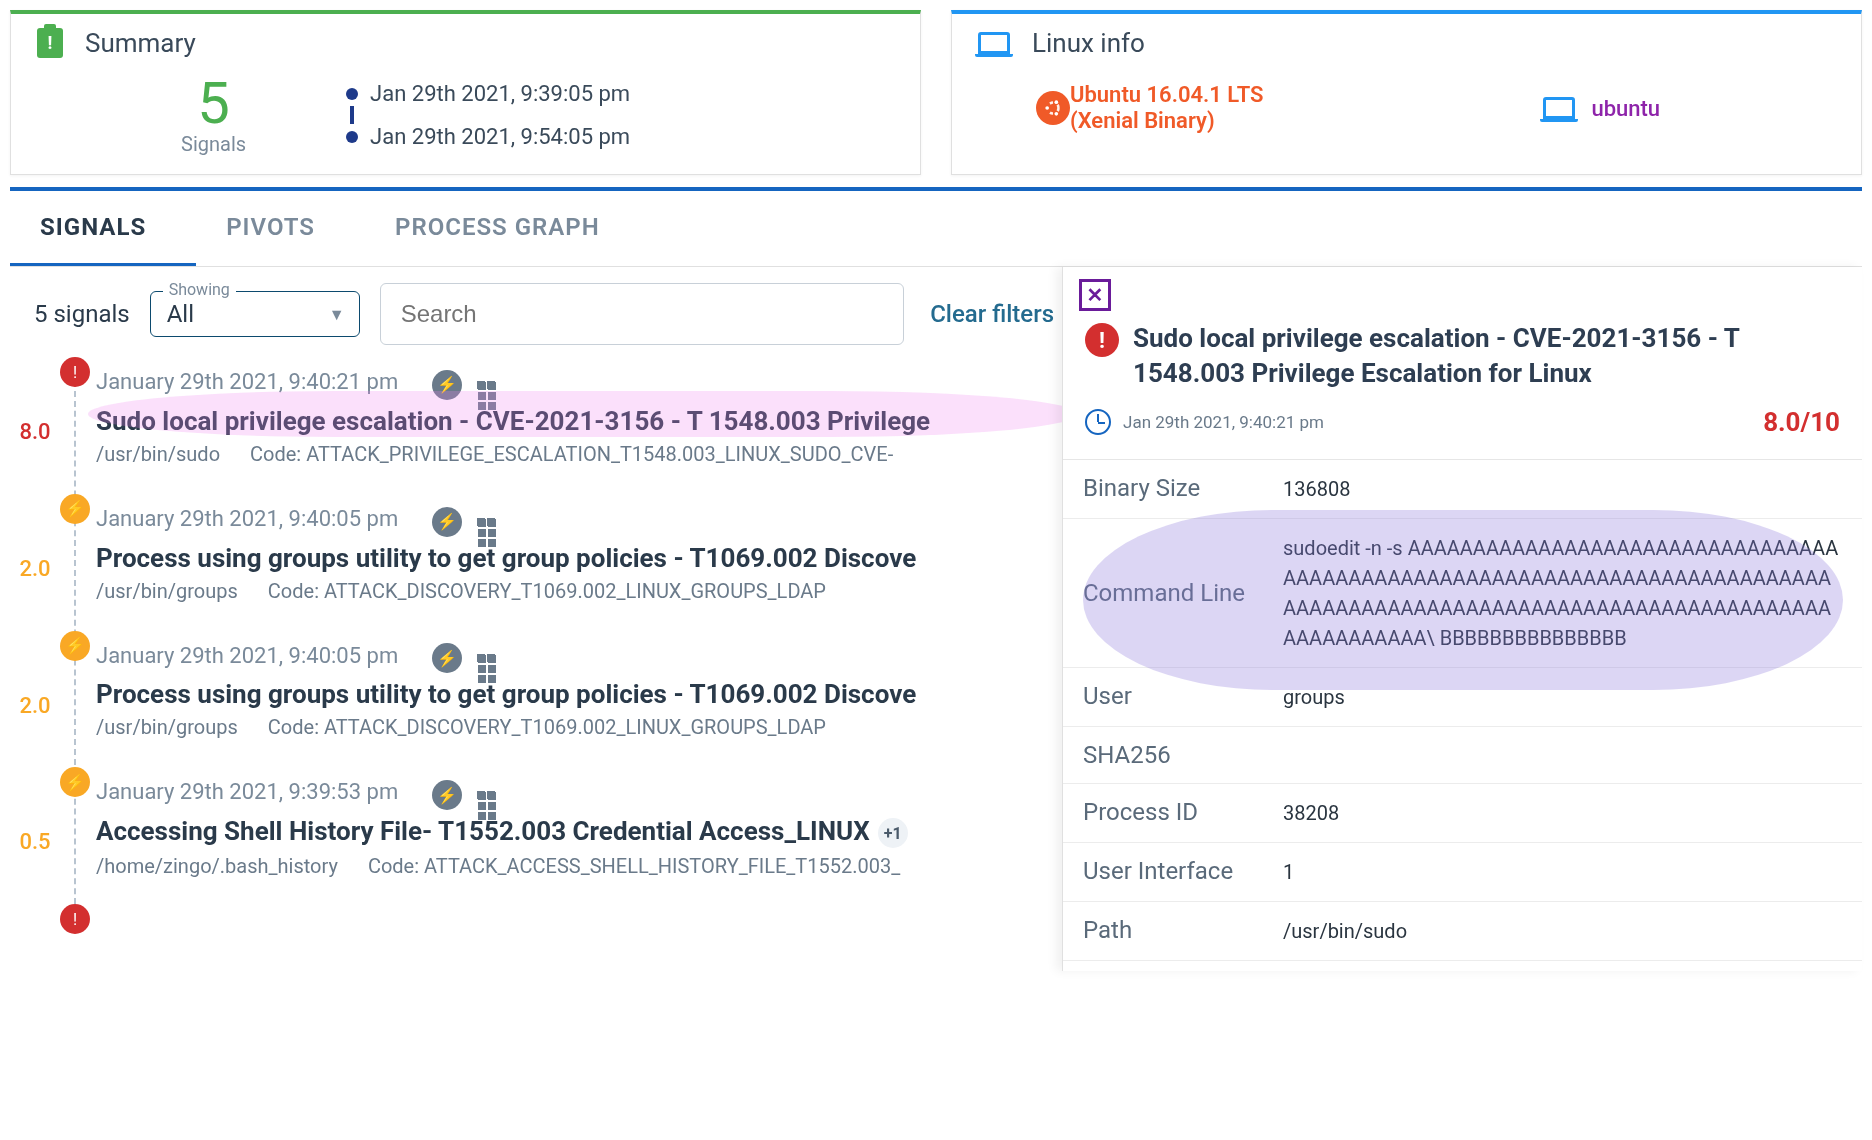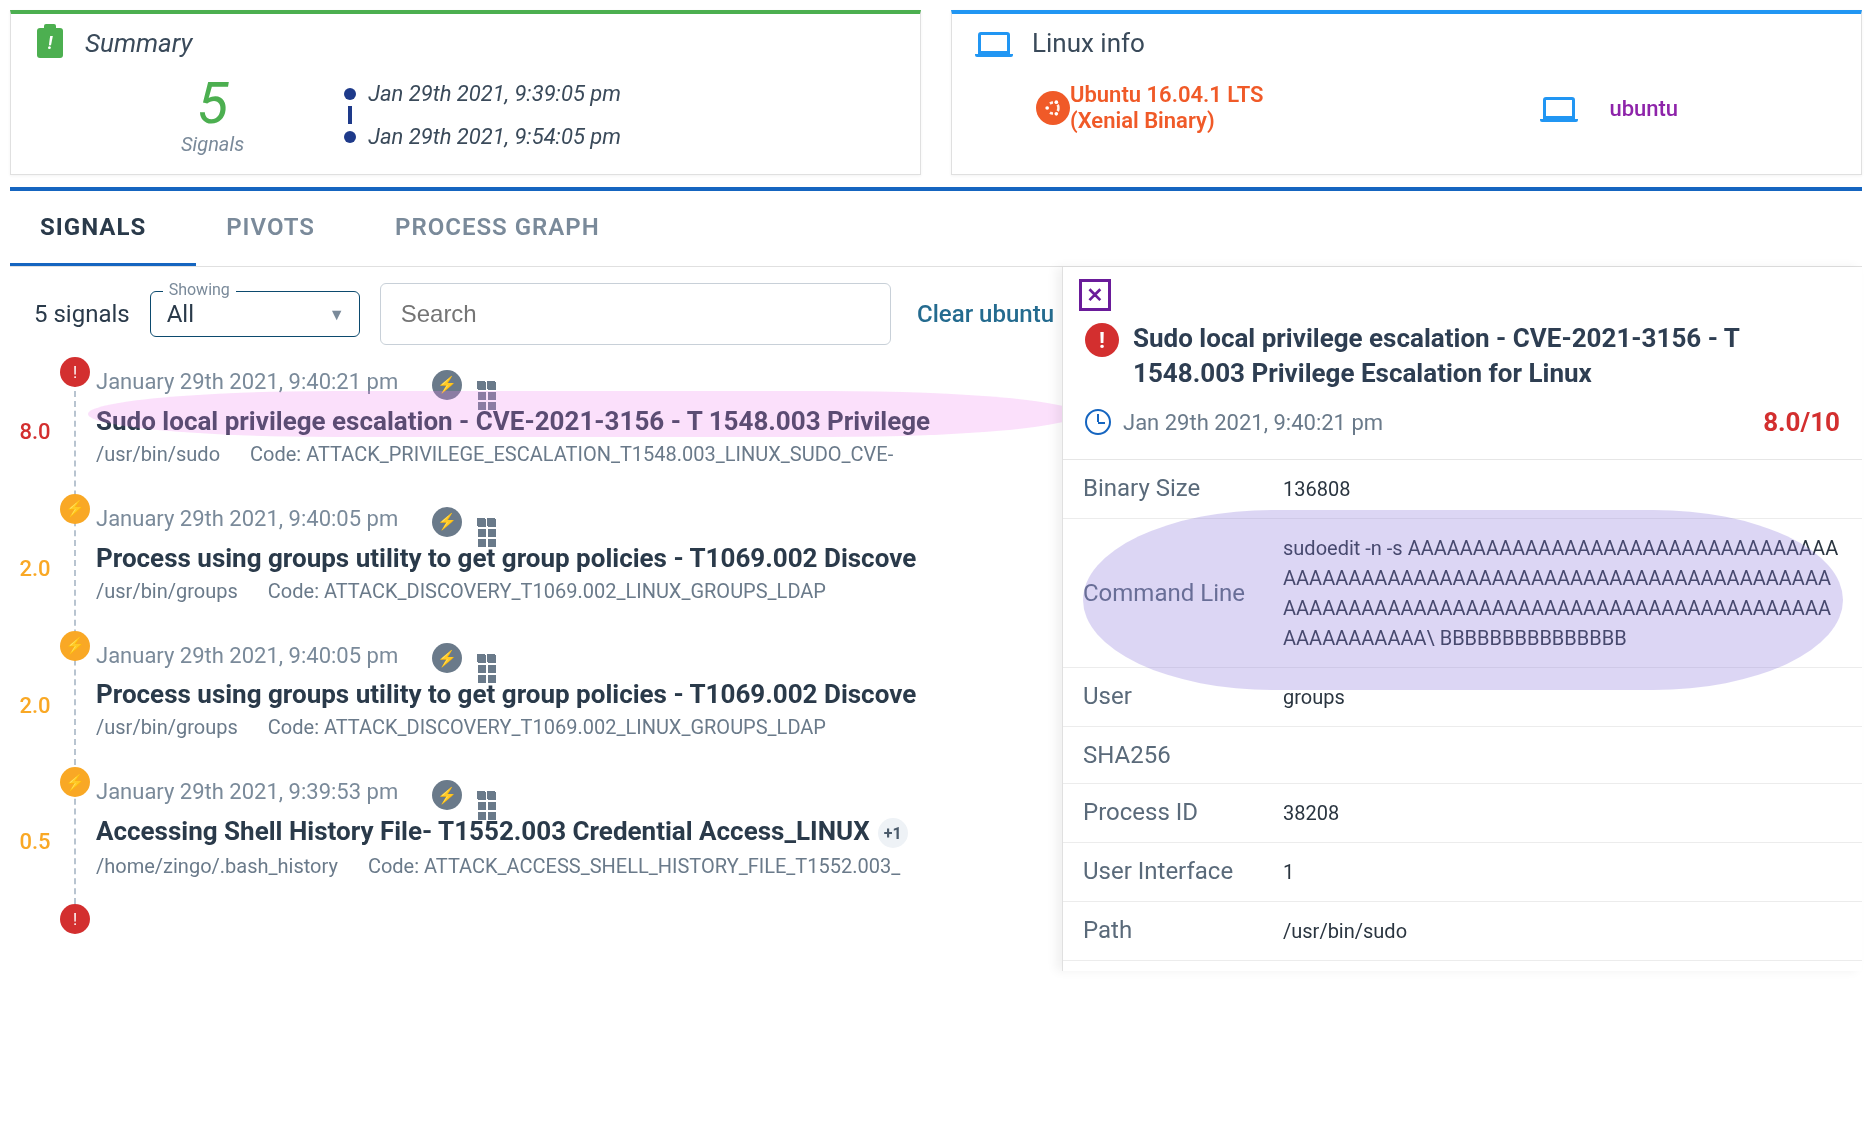--- a/index.html
+++ b/index.html
@@ -14,21 +14,21 @@
     transform-origin: top left;
   }
   .top-row { display: flex; gap: 30px; }
   .card {
     flex: 1;
     border: 1px solid #e0e0e0;
     border-top: 4px solid;
     background: #fff;
     box-shadow: 0 1px 3px rgba(0,0,0,0.05);
   }
-  .card-summary { border-top-color: #4caf50; font-style: italic; }
+  .card-summary { border-top-color: #4caf50; }
   .card-asset { border-top-color: #2196f3; }
   .card-header {
     display: flex;
     align-items: center;
     padding: 14px 26px 6px 26px;
     font-size: 26px;
     color: #3a4a5a;
     font-weight: 400;
     gap: 22px;
   }
@@ -38,21 +38,21 @@
   .summary-count .lbl { font-size: 20px; color: #7a8a9a; }
   .time-range { }
   .time-row { display: flex; align-items: center; gap: 12px; font-size: 22px; color: #3a4a5a; }
   .time-dot { width: 12px; height: 12px; border-radius: 50%; background: #1e3a8a; }
   .time-bar { width: 4px; height: 18px; background: #1e3a8a; margin-left: 4px; }
   .asset-body { display: flex; align-items: center; padding: 18px 30px; gap: 280px; }
   .asset-os { display: flex; align-items: center; margin-left: 54px;}
   .os-icon { width: 34px; height: 34px; border-radius: 50%; background: #f05a28; display:flex; align-items:center; justify-content:center; }
   .os-icon svg { width:20px; height:20px; }
   .os-text { color: #f05a28; font-size: 22px; font-weight: 600; line-height: 1.2; }
-  .asset-host { display: flex; align-items: center; gap: 34px; color: #8e24aa; font-size: 22px; font-weight: 500; }
+  .asset-host { display: flex; align-items: center; gap: 16px; color: #8e24aa; font-size: 22px; font-weight: 500; }
   .divider-blue { height: 4px; background: #1565c0; margin-top: 12px; }
 
   .tabs { display: flex; border-bottom: 1px solid #e0e0e0; }
   .tab {
     padding: 22px 50px 22px 30px;
     font-size: 24px;
     letter-spacing: 1px;
     color: #7a8a9a;
     cursor: pointer;
     font-weight: 600;
@@ -158,21 +158,21 @@
   .alert-circle {
     width:34px; height:34px; border-radius:50%; background:#d32f2f;
     color:#fff; display:flex; align-items:center; justify-content:center;
     font-size:22px; font-weight:bold; flex-shrink:0; margin-top:2px;
   }
   .detail-title { font-size: 26px; font-weight:700; color:#2e3e52; line-height:1.35; }
   .detail-time-row {
     display:flex; align-items:center; justify-content:space-between;
     padding: 8px 22px 16px 22px;
   }
-  .time-left { display:flex; align-items:center; gap:12px; color:#6a7a8a; font-size:22px;}
+  .time-left { display:flex; align-items:center; gap:12px; color:#6a7a8a; font-size:17px;}
   .clock { width:26px; height:26px; border:2px solid #1565c0; border-radius:50%; position:relative;}
   .clock::after { content:''; position:absolute; width:2px; height:8px; background:#1565c0; left:50%; top:3px; transform:translateX(-50%);}
   .clock::before { content:''; position:absolute; width:7px; height:2px; background:#1565c0; left:50%; top:50%;}
   .detail-score { font-size:26px; font-weight:700; color:#d32f2f; }
 
   .detail-table { border-top:1px solid #e6e6e6; margin-top:6px; position:relative;}
   .drow { display:flex; border-bottom:1px solid #ececec; padding: 14px 20px; }
   .drow .k { width: 200px; font-size:24px; color:#5a6a7a; }
   .drow .v { flex:1; font-size:20px; color:#2a3540; word-break:break-all; line-height:1.5;}
   .highlight-purple {
@@ -254,21 +254,21 @@
 <div class="main-row">
   <div class="signals-panel">
     <div class="filter-row">
       <div class="filter-count">5 signals</div>
       <div class="select-wrap">
         <span class="float-label">Showing</span>
         <span class="value">All</span>
         <span class="caret">▼</span>
       </div>
       <input class="search-input" placeholder="Search" style="">
-      <span class="clear-link">Clear ubuntu</span>
+      <span class="clear-link">Clear filters</span>
     </div>
 
     <div class="timeline" id="timeline">
         <div class="sig-item">
     <div class="highlight-pink" style="left:-8px; top:36px; width:990px; height:46px;"></div>
     <div class="sig-score red">8.0</div>
     <div class="sig-dot red">!</div>
     <span class="sig-date">January 29th 2021, 9:40:21 pm</span>
     <span class="sig-icons">
       <span class="bolt-icon">⚡</span>

